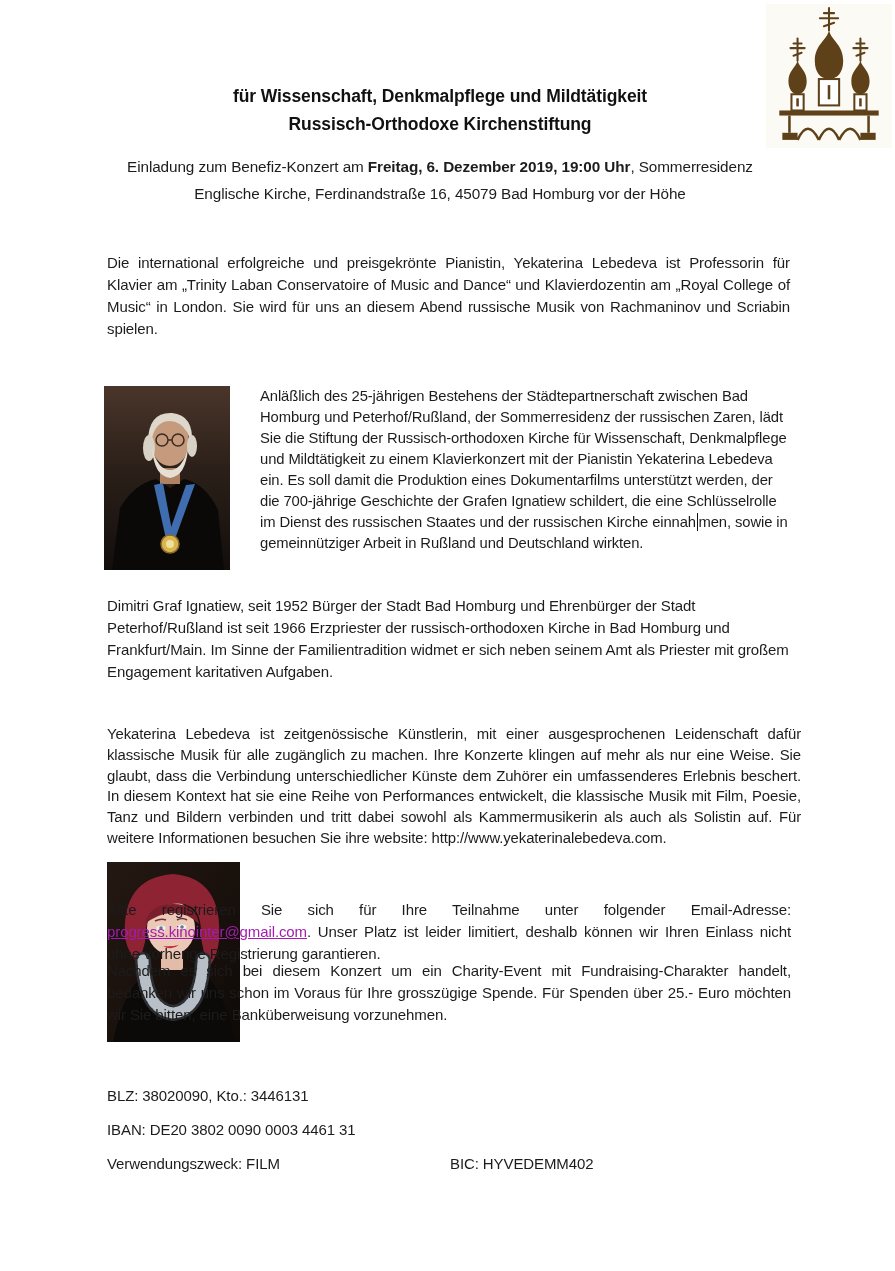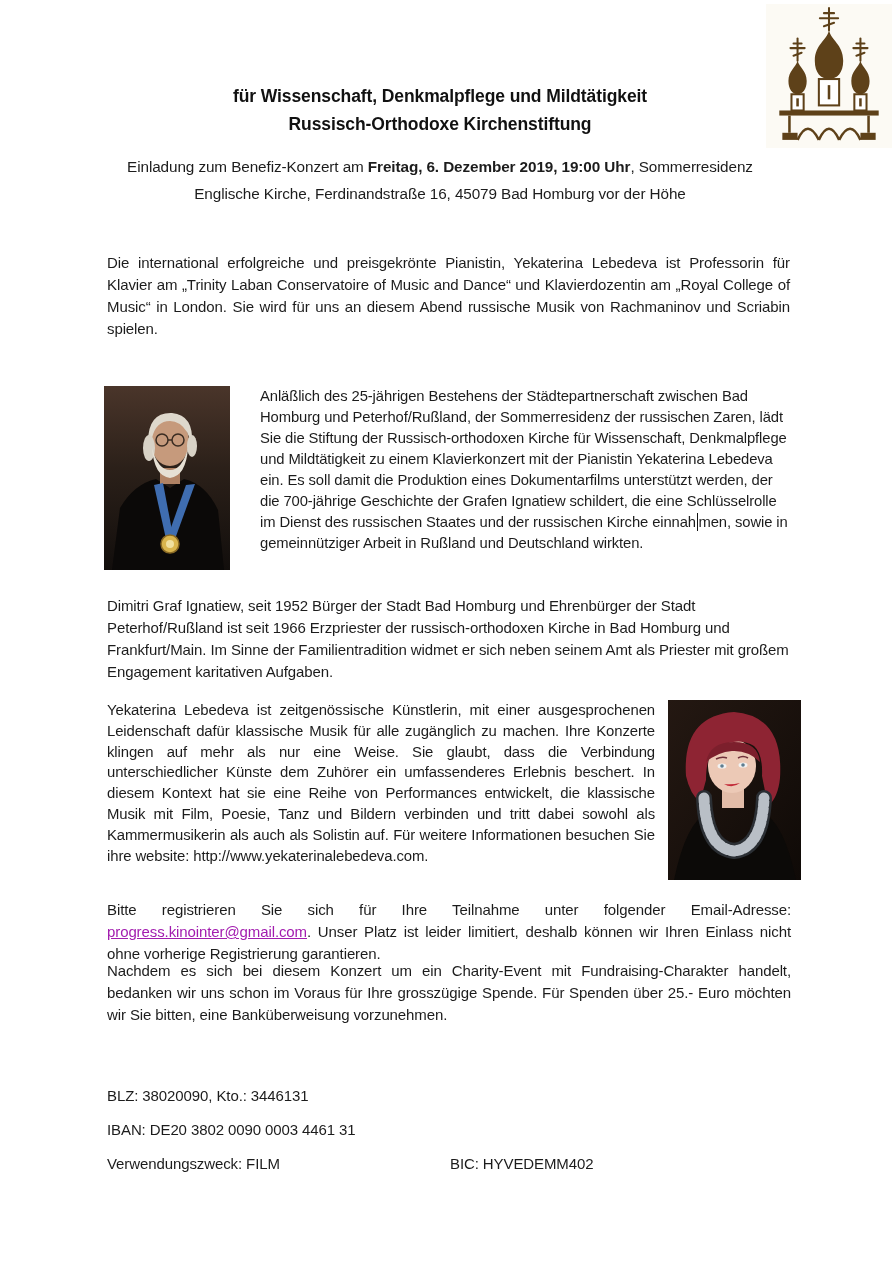--- a/index.html
+++ b/index.html
@@ -21,21 +21,21 @@
   .justify{text-align:justify;}
   .pos-intro{left:107px;top:252px;width:683px;}
   .section{display:flex;}
   .pos-anniversary{left:104px;top:386px;width:686px;gap:30px;}
   .pos-anniversary .para{font-size:14.8px;line-height:21px;flex:1;}
   .photo{flex:none;overflow:hidden;}
   .photo svg{display:block;}
   .priest{width:126px;height:184px;}
   .pianist{width:133px;height:180px;}
   .pos-dimitri{left:107px;top:595px;width:690px;}
-  .pos-yekaterina{left:107px;top:700px;width:694px;gap:13px;}
+  .pos-yekaterina{left:107px;top:724px;width:694px;gap:13px;flex-direction:column;}
   .pos-yekaterina .para{flex:1;font-size:14.9px;line-height:20.8px;}
   .pos-registration{left:107px;top:899px;width:684px;}
   .pos-charity{left:107px;top:960px;width:684px;}
   .email-link{color:#a21caf;text-decoration:underline;cursor:pointer;}
   .caret{display:inline-block;width:1.5px;height:18px;background:#111;
          vertical-align:-4px;margin:0 0.5px;}
   
   .bank{left:107px;top:1086px;width:660px;font-size:15px;}
   .bank-row{display:grid;grid-template-columns:343px 1fr;line-height:20px;
             margin-bottom:14px;}

